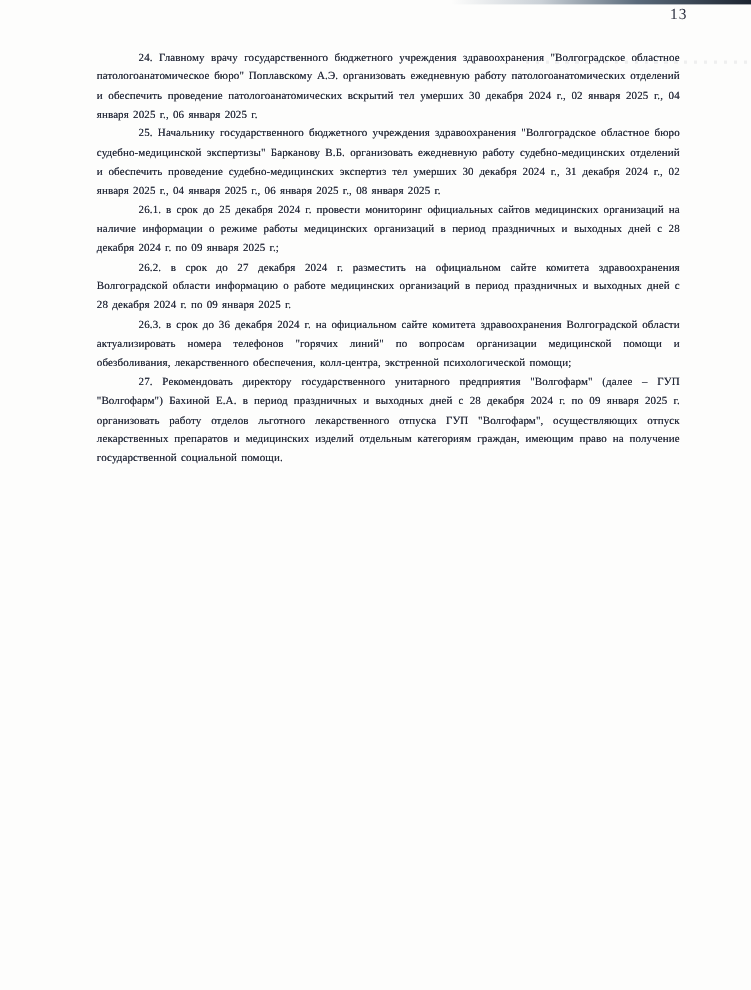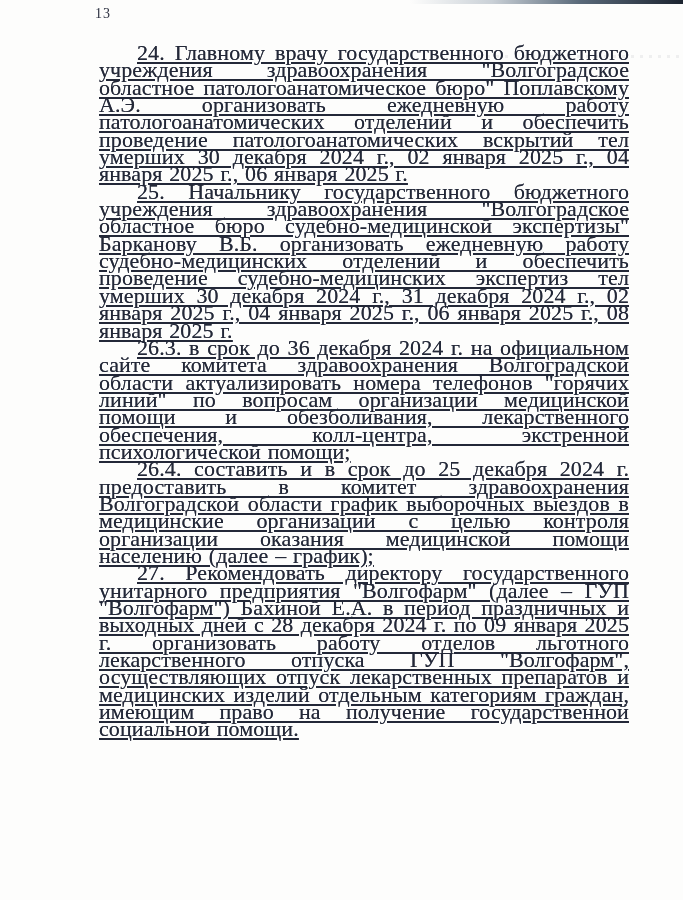--- a/index.html
+++ b/index.html
@@ -40,52 +40,52 @@
     background: repeating-linear-gradient(to right,
       rgba(120,125,135,0.18) 0 3px,
       rgba(255,255,255,0) 3px 9px);
     opacity: 0.6;
   }
   .page-number {
     position: absolute;
     top: 6px;
     left: 95px;
     width: 530px;
-    text-align: left;
+    text-align: right;
     font-size: 14px;
     letter-spacing: 1px;
     color: #2c3040;
   }
   .doc-body {
     position: absolute;
     top: 44px;
-    left: 99px;
+    left: 88px;
     width: 530px;
-    font-size: 22px;
+    font-size: 10px;
     line-height: 17.35px;
     text-align: justify;
     word-spacing: 1.2px;
     letter-spacing: 0.1px;
     text-shadow: 0 0 0.35px rgba(35, 40, 56, 0.75);
-    text-decoration: underline;
   }
   .para {
     margin: 0;
     text-indent: 38px;
   }
 </style>
 </head>
 <body>
 
 <div class="page">
   <div class="edge-artifact"></div>
   <div class="scan-noise"></div>
 
   <div class="page-number">13</div>
 
   <div class="doc-body">
     <p class="para">24. Главному врачу государственного бюджетного учреждения здравоохранения "Волгоградское областное патологоанатомическое бюро" Поплавскому А.Э. организовать ежедневную работу патологоанатомических отделений и обеспечить проведение патологоанатомических вскрытий тел умерших 30 декабря 2024 г., 02 января 2025 г., 04 января 2025 г., 06 января 2025 г.</p>
     <p class="para">25. Начальнику государственного бюджетного учреждения здравоохранения "Волгоградское областное бюро судебно-медицинской экспертизы" Барканову В.Б. организовать ежедневную работу судебно-медицинских отделений и обеспечить проведение судебно-медицинских экспертиз тел умерших 30 декабря 2024 г., 31 декабря 2024 г., 02 января 2025 г., 04 января 2025 г., 06 января 2025 г., 08 января 2025 г.</p>
+    <p class="para">26.1. в срок до 25 декабря 2024 г. провести мониторинг официальных сайтов медицинских организаций на наличие информации о режиме работы медицинских организаций в период праздничных и выходных дней с 28 декабря 2024 г. по 09 января 2025 г.;</p>
+    <p class="para">26.2. в срок до 27 декабря 2024 г. разместить на официальном сайте комитета здравоохранения Волгоградской области информацию о работе медицинских организаций в период праздничных и выходных дней с 28 декабря 2024 г. по 09 января 2025 г.</p>
     <p class="para">26.3. в срок до 36 декабря 2024 г. на официальном сайте комитета здравоохранения Волгоградской области актуализировать номера телефонов "горячих линий" по вопросам организации медицинской помощи и обезболивания, лекарственного обеспечения, колл-центра, экстренной психологической помощи;</p>
-    <p class="para">26.4. составить и в срок до 25 декабря 2024 г. предоставить в комитет здравоохранения Волгоградской области график выборочных выездов в медицинские организации с целью контроля организации оказания медицинской помощи населению (далее – график);</p>
     <p class="para">27. Рекомендовать директору государственного унитарного предприятия "Волгофарм" (далее – ГУП "Волгофарм") Бахиной Е.А. в период праздничных и выходных дней с 28 декабря 2024 г. по 09 января 2025 г. организовать работу отделов льготного лекарственного отпуска ГУП "Волгофарм", осуществляющих отпуск лекарственных препаратов и медицинских изделий отдельным категориям граждан, имеющим право на получение государственной социальной помощи.</p>
   </div>
 </div>
 
 </body></html>

